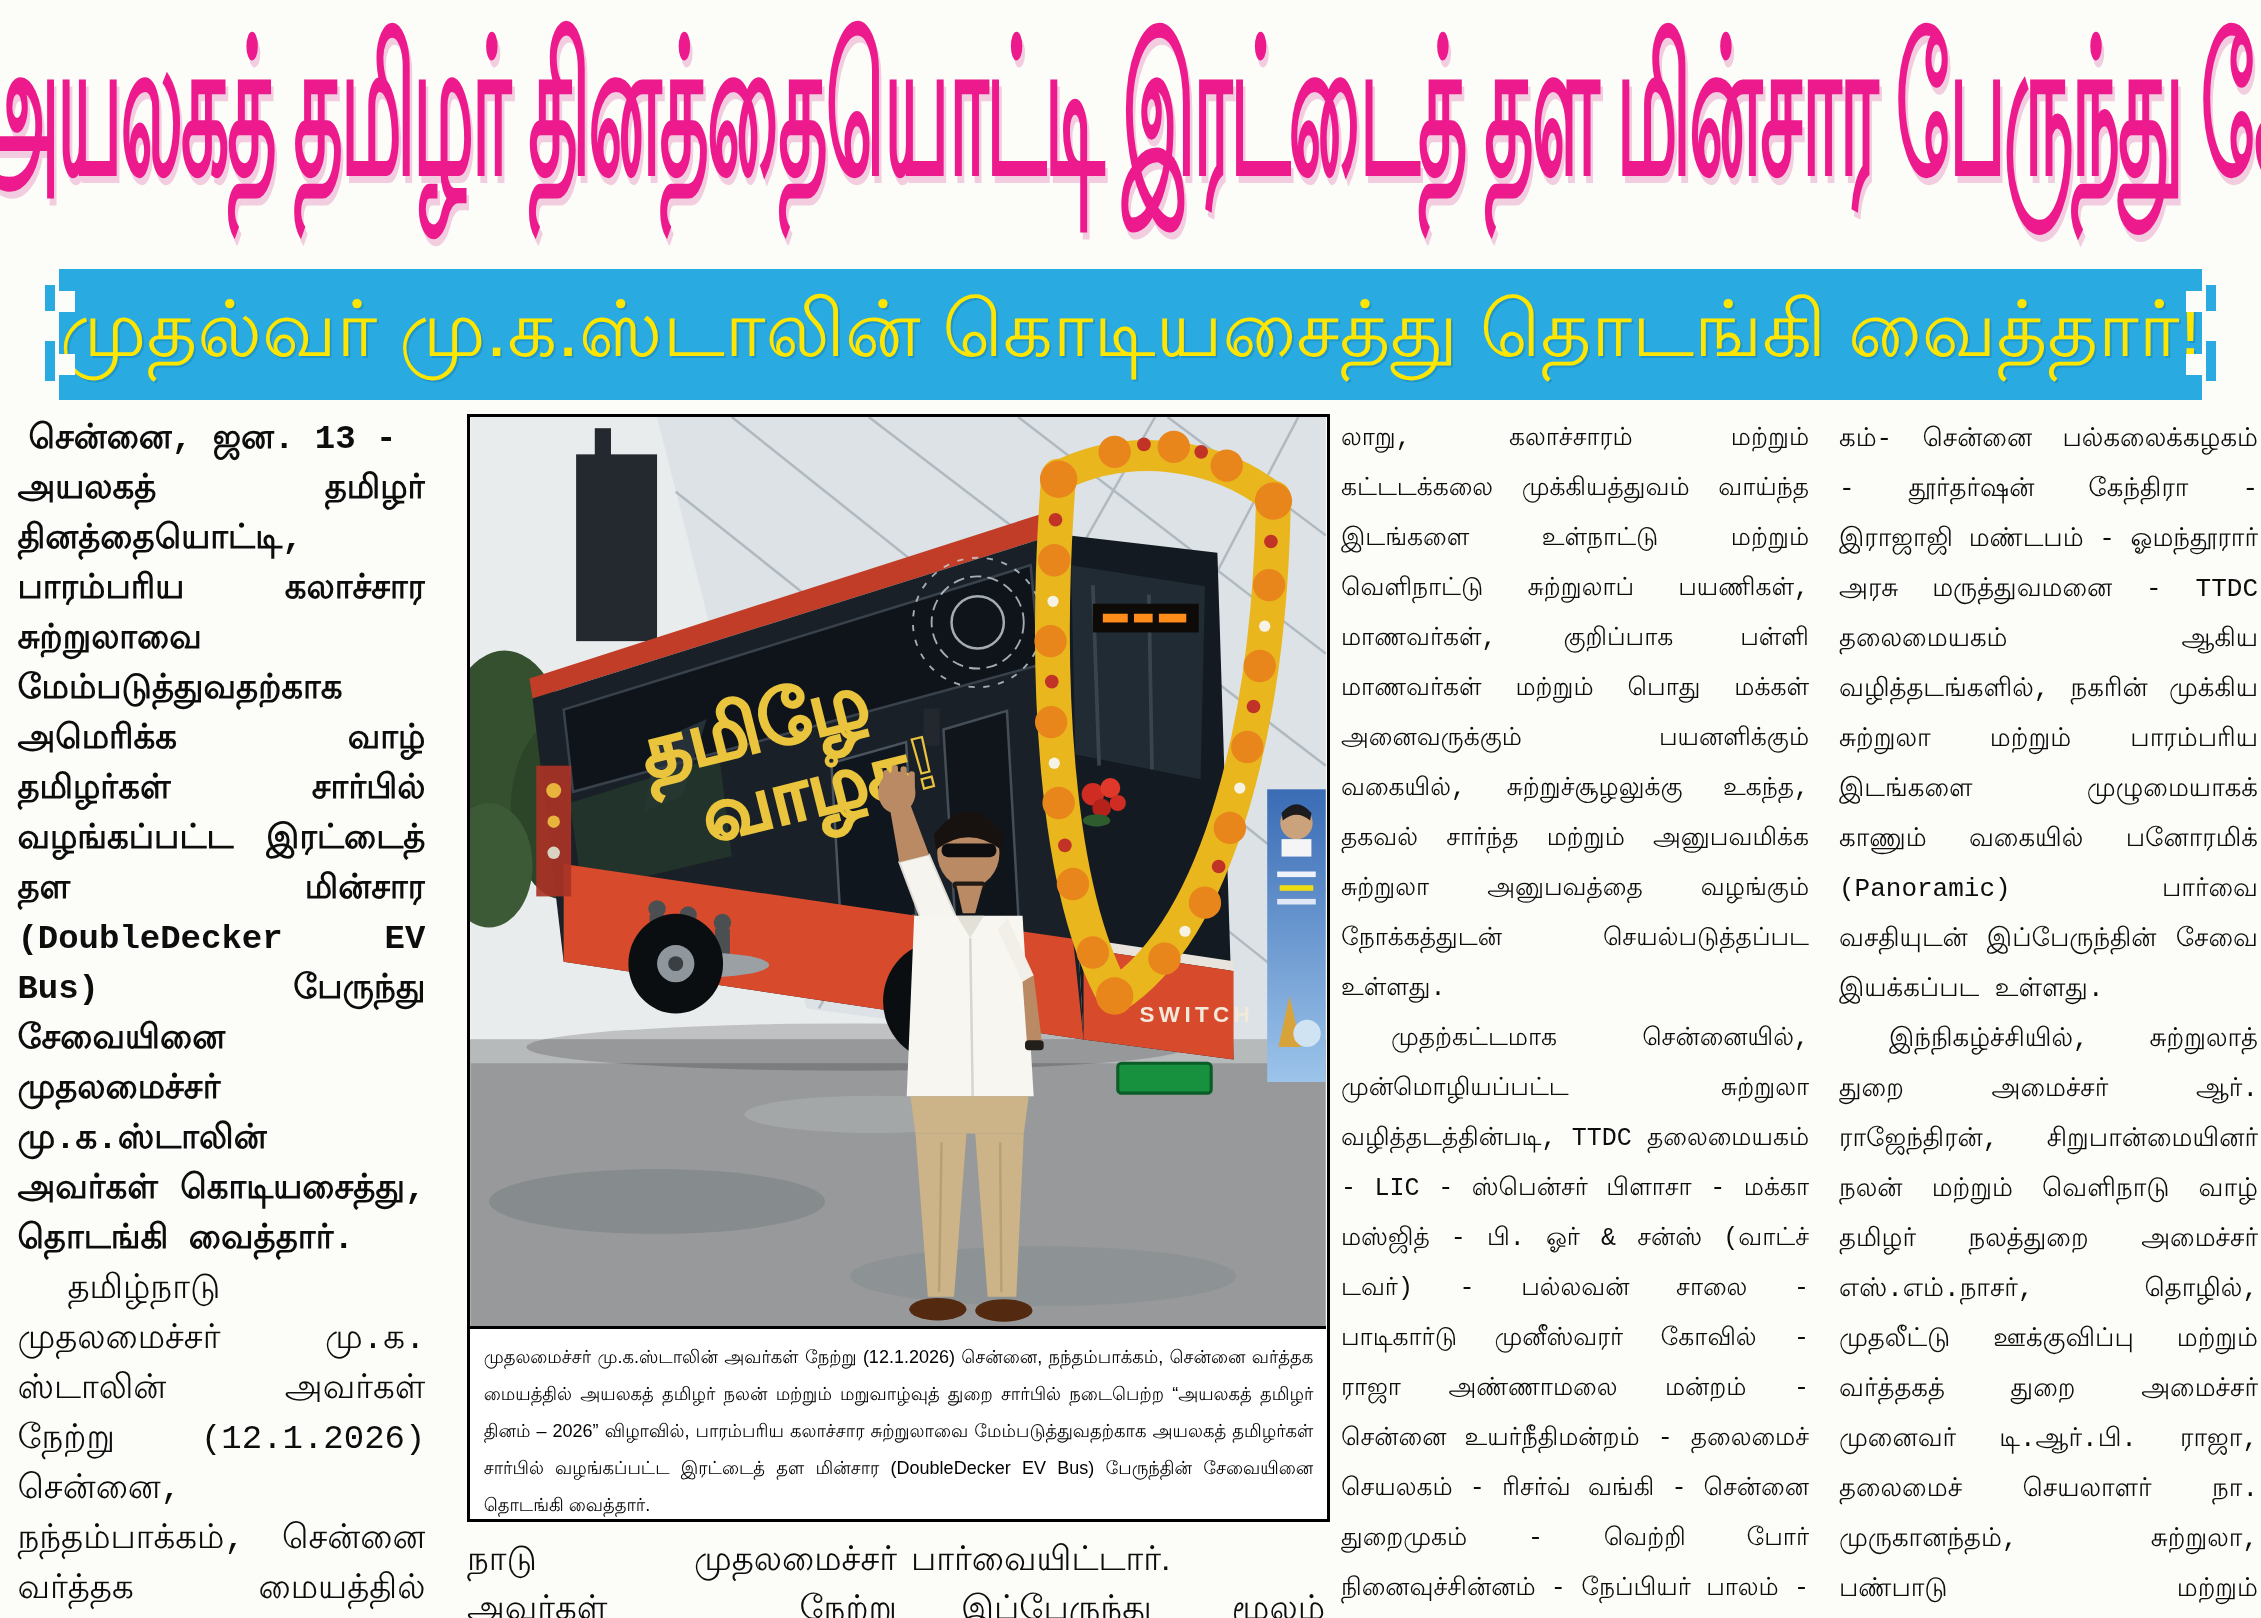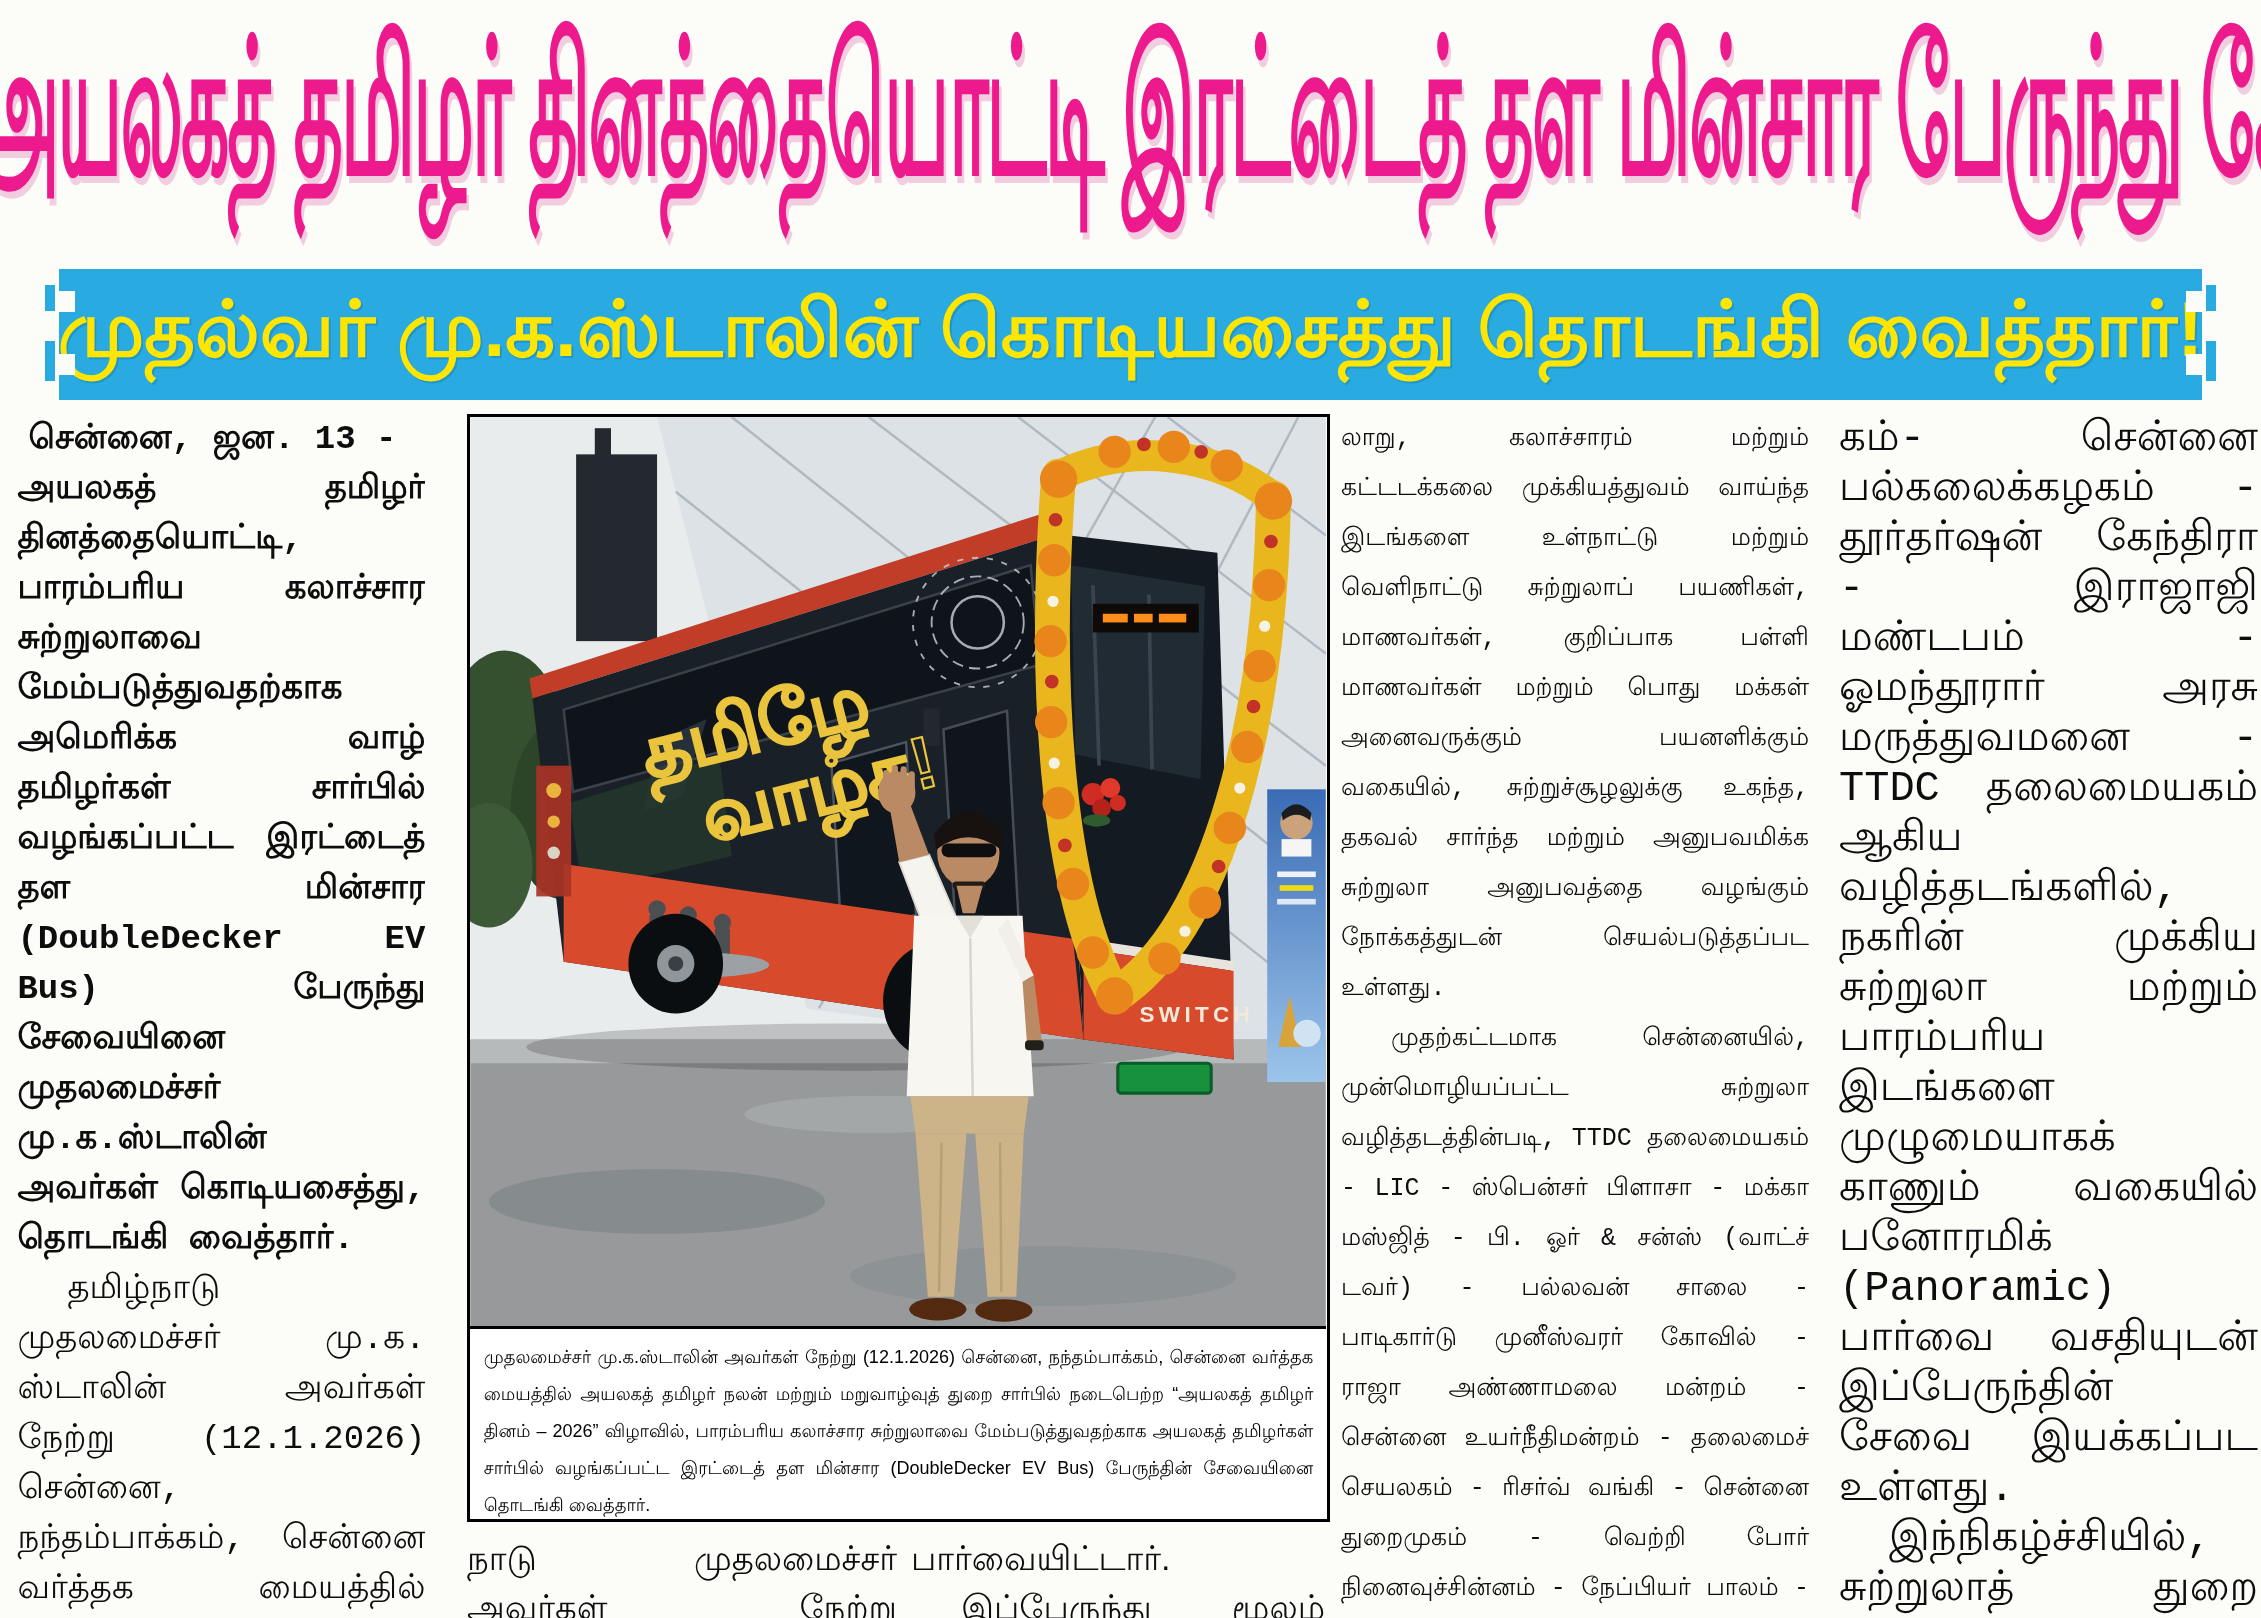--- a/index.html
+++ b/index.html
@@ -7,36 +7,36 @@
 
   
   .headline{position:absolute;left:0;top:0;width:2261px;height:249px;text-align:center;overflow:visible;}
   .headline span{display:inline-block;font-size:74px;font-weight:bold;letter-spacing:-1.9px;
     color:#ec1a8d;white-space:nowrap;transform:scale(1.02,2.55);transform-origin:center top;
     text-shadow:2.5px 2.5px 0 #c9127a33;}
 
   
   .banner{position:absolute;left:59px;top:269px;width:2143px;height:131px;background:#29abe2;
     display:flex;align-items:center;justify-content:center;}
-  .banner-text{font-size:78px;font-weight:bold;color:#ffe600;white-space:nowrap;
+  .banner-text{font-size:78px;font-weight:normal;color:#ffe600;white-space:nowrap;
     text-shadow:1.9px 1.9px 0 #0e6d9c55;}
   .notch{position:absolute;background:#fcfcf9;width:16px;height:21px;}
   .n1{left:0;top:22.4px;} .n2{left:0;bottom:25px;} .n3{right:0;top:22.4px;} .n4{right:0;bottom:25px;}
   .dash{position:absolute;background:#29abe2;}
   .d1{left:45px;top:285px;width:10px;height:26px;} .d2{left:45px;top:341px;width:10px;height:40px;}
   .d3{left:2206px;top:285px;width:10px;height:26px;} .d4{left:2206px;top:341px;width:10px;height:40px;}
 
   
   .col{position:absolute;top:414px;height:1204px;overflow:hidden;text-align:justify;}
   .col p{margin:0;font-family:Liberation Mono, monospace;}
   .col1{left:17.4px;width:408px;font-size:34px;line-height:50px;}
   .col1 .dateline{font-weight:bold;text-align:right;padding-right:29px;}
   .col1 .lead{font-weight:bold;text-align:justify;}
   .col4{left:1341px;width:468px;font-size:25px;line-height:50px;}
-  .col5{left:1839px;width:419px;font-size:42px;line-height:50px;}
+  .col5{left:1839px;width:419px;font-size:26px;line-height:50px;}
   .indent{text-indent:50px;}
 
   
   .photo-frame{position:absolute;left:467px;top:414px;width:863px;height:1108px;
     border:3.7px solid #000;box-sizing:border-box;background:#fff;}
   .photo-frame svg{display:block;width:856px;height:909px;border-bottom:3.7px solid #000;}
   .caption{padding:10px 13.7px 0 13.7px;font-size:18px;line-height:37px;text-align:justify;color:#000000;}
 
   .mini{position:absolute;top:1534px;height:85px;overflow:hidden;font-size:34px;line-height:49px;text-align:justify;}
   .mini p{margin:0;}

